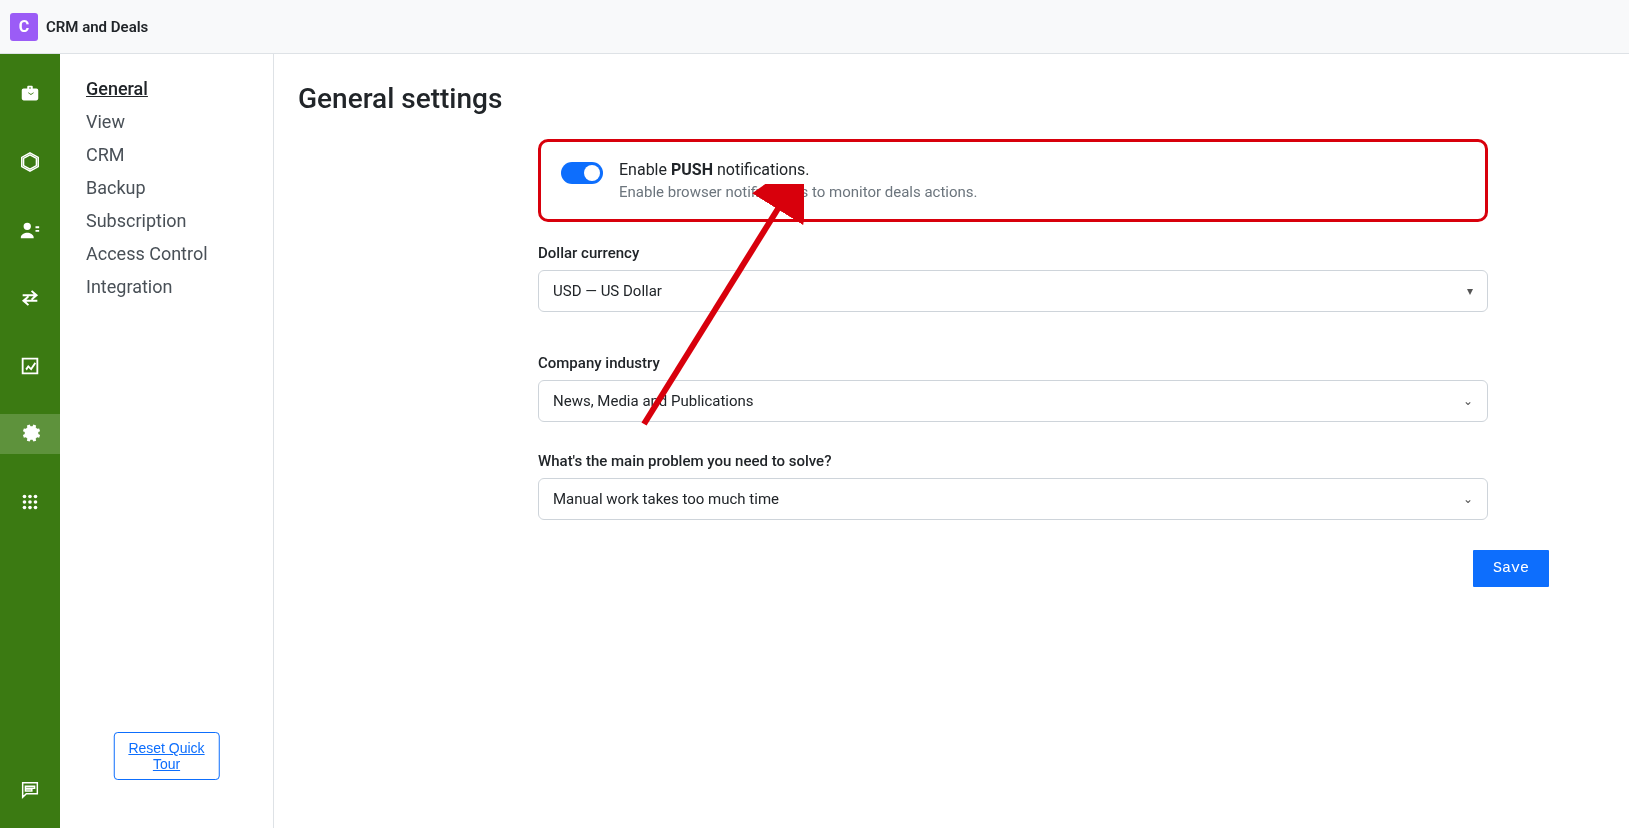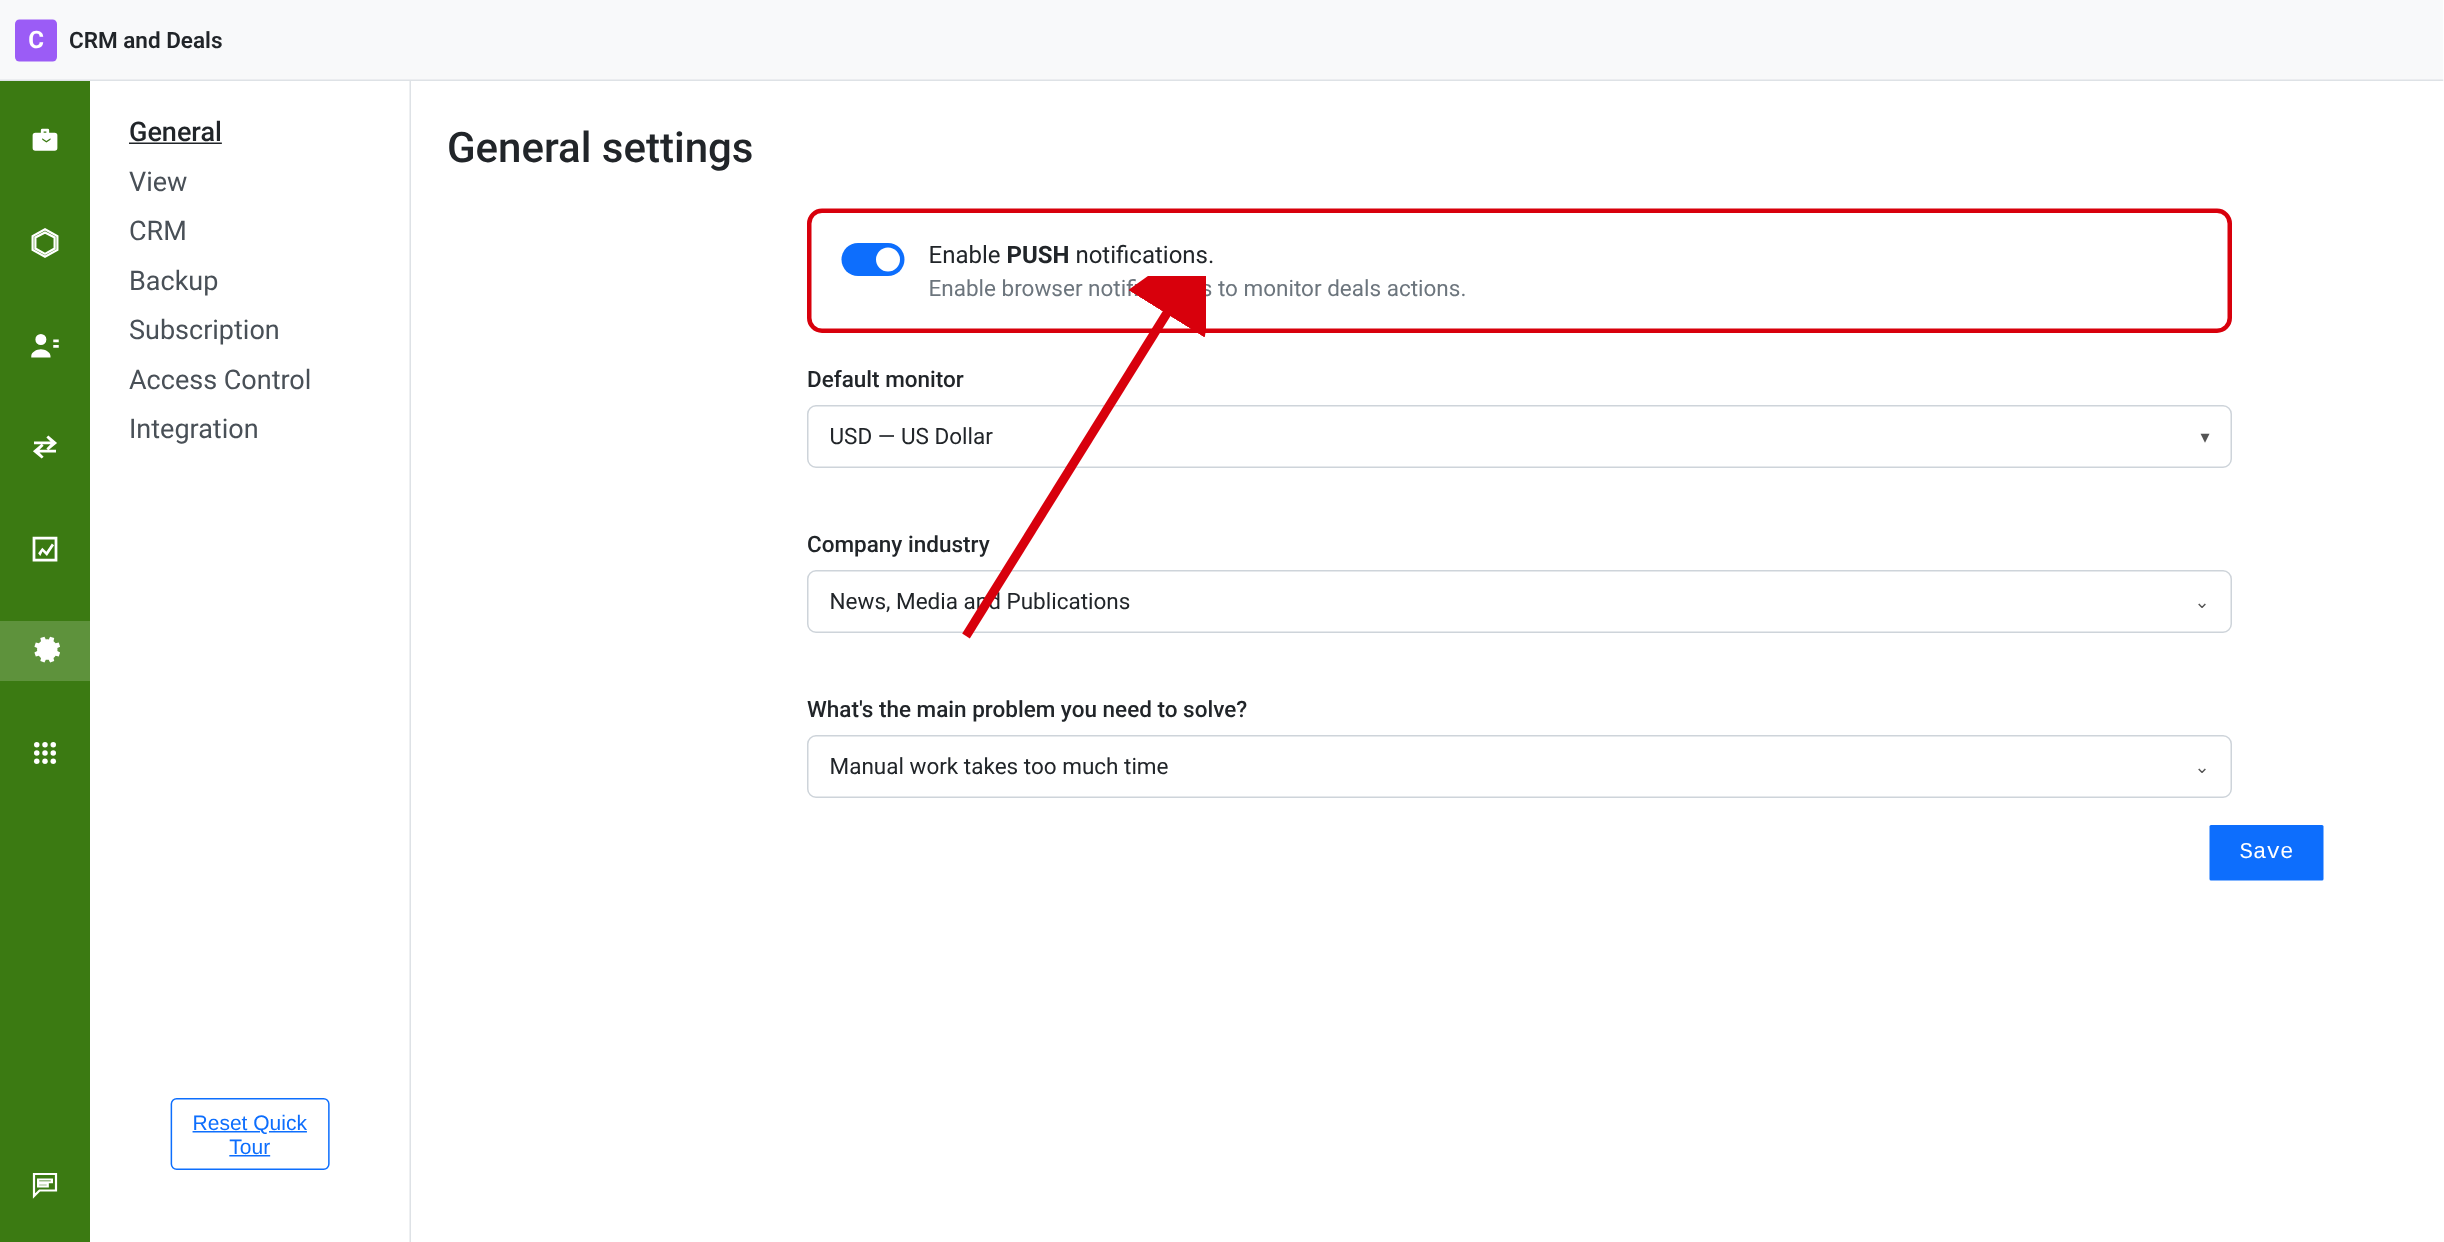--- a/index.html
+++ b/index.html
@@ -252,36 +252,36 @@
         <div class="toggle"></div>
         <div class="push-label">
           <div class="title-line">
             <span>Enable </span><b>PUSH</b><span> notifications.</span>
           </div>
           <div class="desc">Enable browser notifications to monitor deals actions.</div>
         </div>
       </div>
 
       <div class="field">
-        <label>Default monitor</label>
+        <label>Dollar currency</label>
         <div class="select">
           <span>USD — US Dollar</span>
           <span class="chev">▾</span>
         </div>
       </div>
 
       <div class="field" style="margin-top:42px;">
         <label>Company industry</label>
         <div class="select">
           <span>News, Media and Publications</span>
           <span class="chev">⌄</span>
         </div>
       </div>
 
-      <div class="field" style="margin-top:42px;">
+      <div class="field" style="margin-top:30px;">
         <label>What's the main problem you need to solve?</label>
         <div class="select">
           <span>Manual work takes too much time</span>
           <span class="chev">⌄</span>
         </div>
       </div>
     </div>
 
     <button class="save">Save</button>
 

